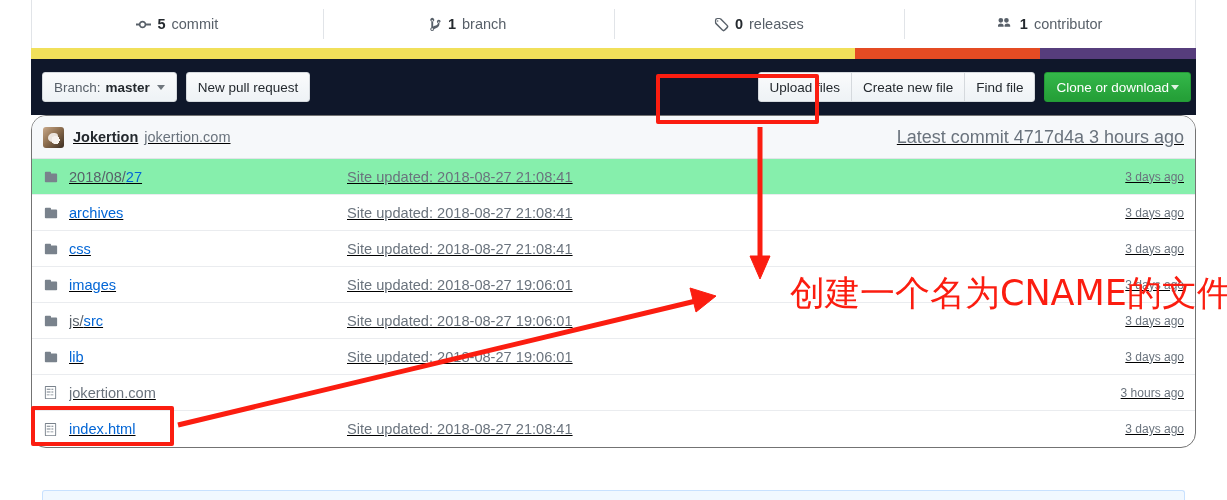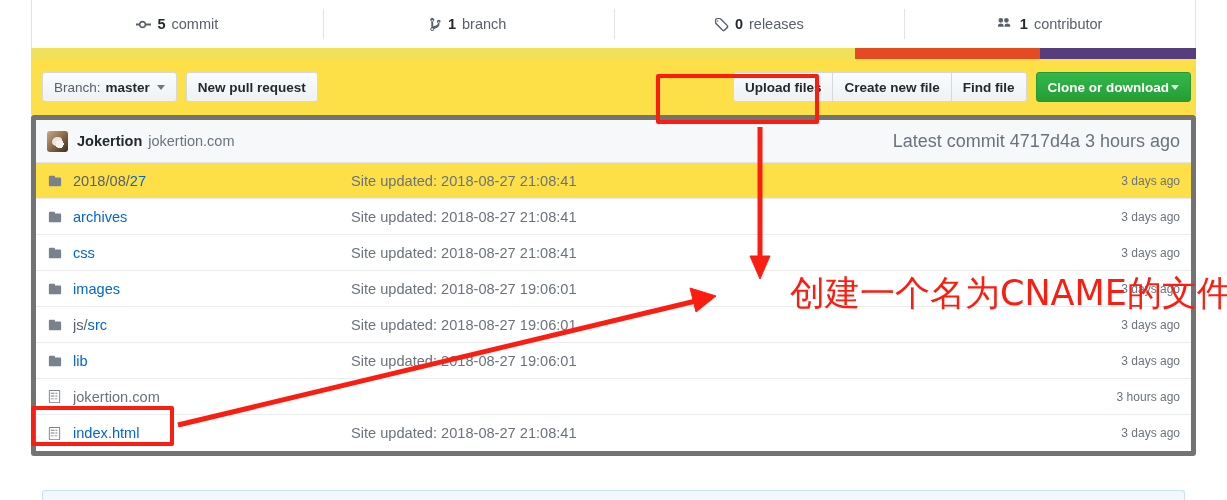--- a/index.html
+++ b/index.html
@@ -65,30 +65,30 @@
     height: 11px;
     width: 1165px;
     overflow: hidden;
   }
 
   
   .toolbar {
     position: relative;
     height: 56px;
     padding: 13px 0 0 0;
-    background: #fde047;
+    background: #0f172a;
   }
   .btn {
     display: inline-flex;
     align-items: center;
     justify-content: center;
     height: 30px;
     padding: 0 11px;
     font-size: 13.5px;
-    font-weight: bold;
+    font-weight: normal;
     color: #24292e;
     background: linear-gradient(180deg,#fafbfc 0%,#eff3f6 90%);
     border: 1px solid #d5d9dd;
     border-radius: 3px;
     cursor: pointer;
     white-space: nowrap;
   }
   .btn-branch {
     font-weight: normal;
     color: #586069;
@@ -122,24 +122,25 @@
     align-items: center;
   }
   .btn-group { display: flex; }
   .btn-group .btn { border-radius: 0; margin-left: -1px; }
   .btn-group .btn:first-child { border-radius: 3px 0 0 3px; margin-left: 0; }
   .btn-group .btn:last-child { border-radius: 0 3px 3px 0; }
   .tb-right .btn-green { margin-left: 9px; }
 
   
   .file-box {
-    border: 5px solid #737373;
-    border-radius: 3px;
+    border: 1px solid #737373;
+    border-radius: 15px;
     background: #ffffff;
     overflow: hidden;
+    text-decoration: underline;
   }
   .commit-row {
     display: flex;
     align-items: center;
     height: 43px;
     padding: 0 11px;
     background: #f6f8fa;
     border-bottom: 1px solid #e1e4e8;
     font-size: 14.5px;
   }
@@ -173,21 +174,21 @@
 
   .file-row {
     display: flex;
     align-items: center;
     height: 36px;
     padding: 0 11px;
     border-bottom: 1px solid #eaecef;
     font-size: 14.6px;
   }
   .file-row:last-child { border-bottom: none; }
-  .file-row.tinted { background: #fde047; }
+  .file-row.tinted { background: #86efac; }
   .fi {
     flex: none;
     width: 17px;
     margin-right: 9px;
     display: inline-flex;
     align-items: center;
     color: #79828c;
   }
   .col-name {
     width: 278px;

